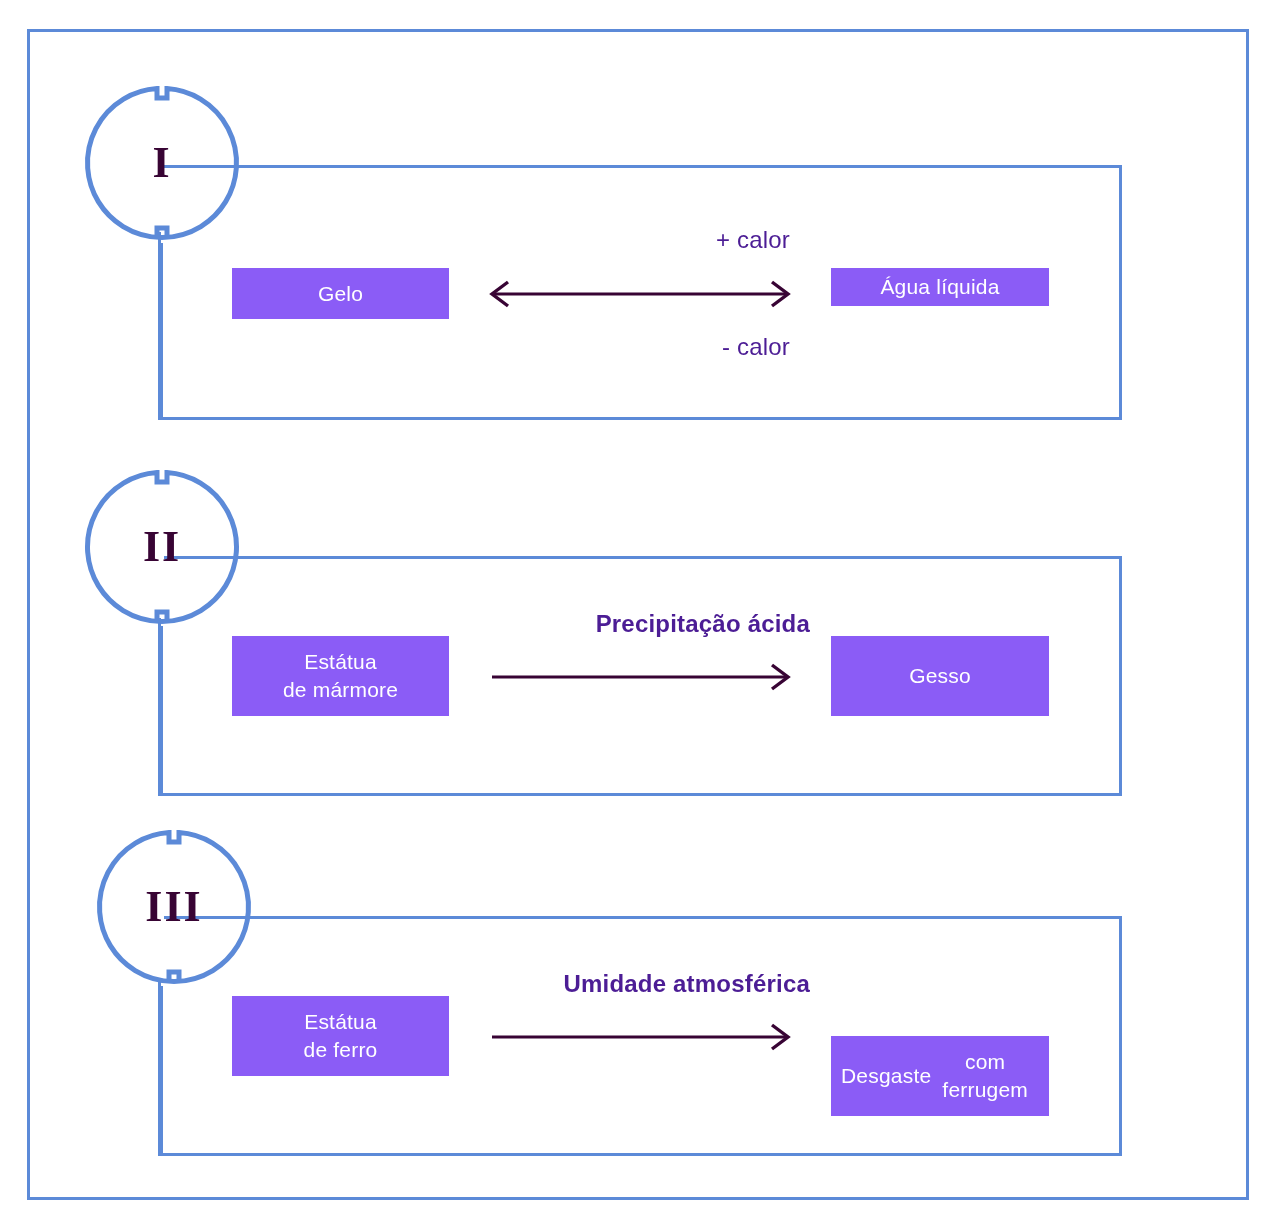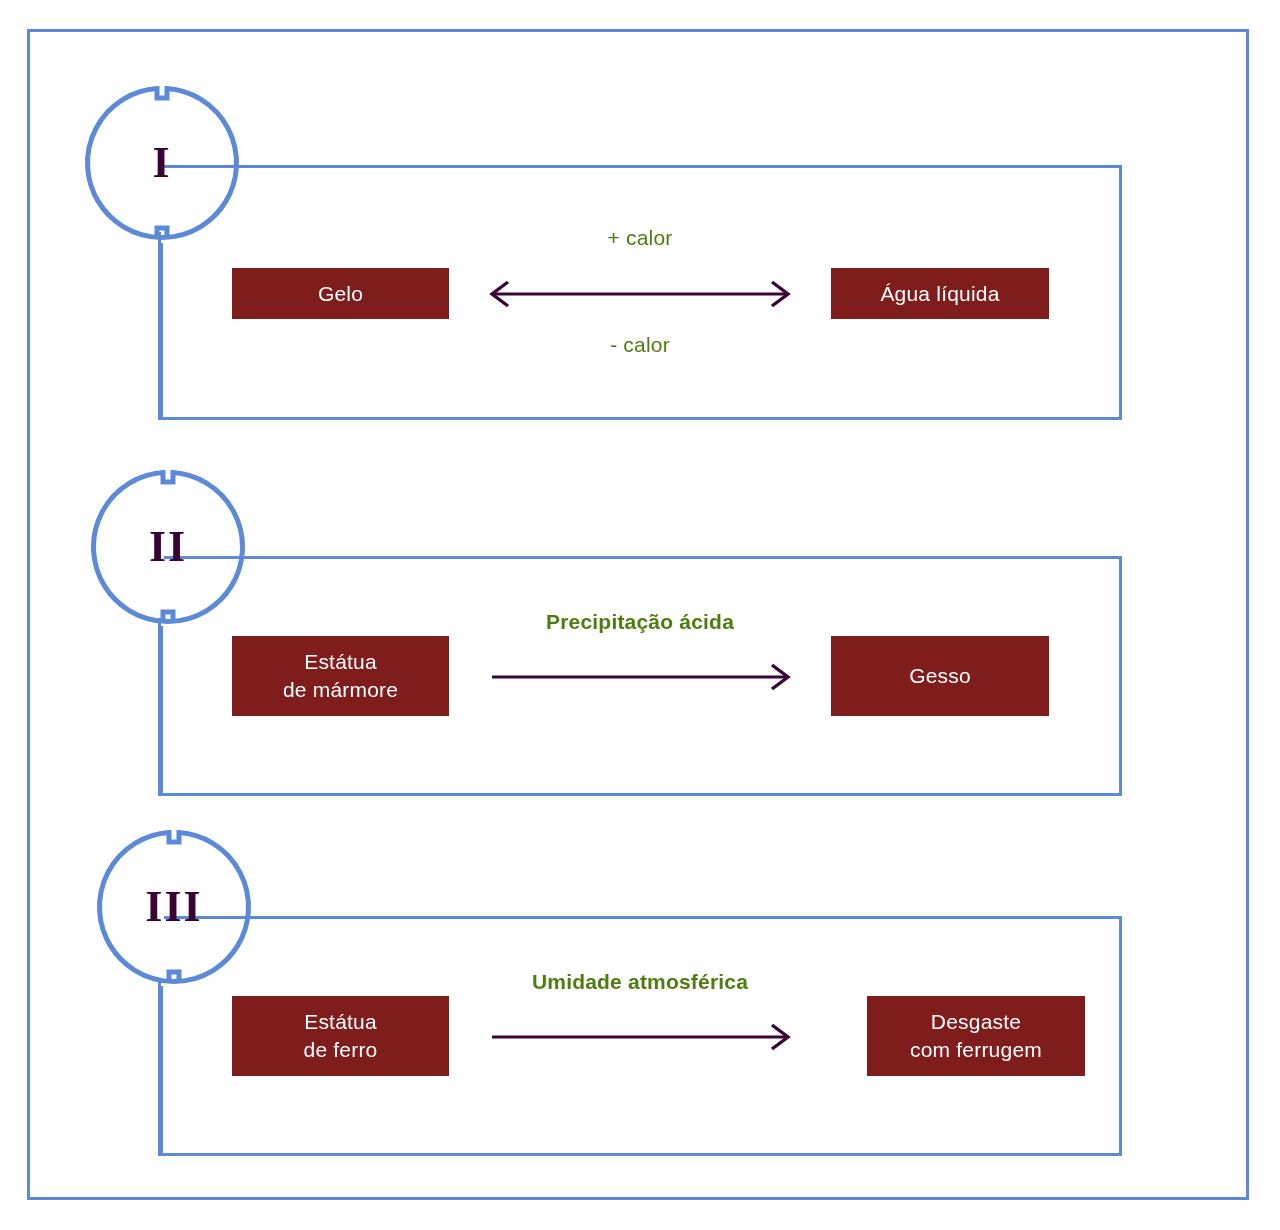--- a/index.html
+++ b/index.html
@@ -67,41 +67,41 @@
     font-weight: bold;
     font-size: 44px;
     letter-spacing: 2px;
     line-height: 1;
     user-select: none;
   }
   
   .term-box {
     position: absolute;
     box-sizing: border-box;
-    background: #7f1d1d;
+    background: #8b5cf6;
     color: #ffffff;
     display: flex;
     align-items: center;
     justify-content: center;
     text-align: center;
     font-size: 21px;
     line-height: 1.33;
     padding: 6px 10px;
     letter-spacing: 0.2px;
   }
   .term-box .tb-line { display: block; }
   
   .arrow-svg {
     position: absolute;
   }
   .caption {
     position: absolute;
-    color: #4d7c0f;
-    font-size: 21px;
-    text-align: center;
+    color: #4c1d95;
+    font-size: 24px;
+    text-align: right;
     white-space: nowrap;
     letter-spacing: 0.2px;
   }
 </style>
 </head>
 <body>
 
 <div id="stage">
 
   <div class="outer-frame"></div>
@@ -124,42 +124,42 @@
         <path d="M 72 151.4
                  L 72 142 L 82 142 L 82 151.4" fill="none" stroke="#5c8ad8" stroke-width="5" stroke-linejoin="miter"></path>
       </svg>
       <div class="badge-label">I</div>
     </div>
 
     <div class="term-box" style="left:232px; top:268px; width:217px; height:51px;">
       <span class="tb-line">Gelo</span>
     </div>
 
-    <div class="term-box" style="left:831px; top:268px; width:218px; height:51px;">
+    <div class="term-box" style="left:831px; top:268px; width:218px; height:38px;">
       <span class="tb-line">Água líquida</span>
     </div>
 
     <svg class="arrow-svg" style="left:484px; top:278px;" width="312" height="32" viewBox="0 0 312 32">
       <line x1="10" y1="16" x2="302" y2="16" stroke="#380434" stroke-width="3"></line>
       <polyline points="24,4 8,16 24,28" fill="none" stroke="#380434" stroke-width="3.4" stroke-linecap="butt" stroke-linejoin="miter"></polyline>
       <polyline points="288,4 304,16 288,28" fill="none" stroke="#380434" stroke-width="3.4" stroke-linecap="butt" stroke-linejoin="miter"></polyline>
     </svg>
 
     <div class="caption" style="left:490px; top:226px; width:300px;">+ calor</div>
 
     <div class="caption" style="left:490px; top:333px; width:300px;">- calor</div>
   </div>
 
   <div class="section">
 
     <div class="panel" style="left:160px; top:556px; width:962px; height:240px;"></div>
     <div style="position:absolute;left:158px;top:554px;width:6px;height:72px;background:#ffffff;"></div>
     <div style="position:absolute;left:158px;top:618px;width:3px;height:178px;background:#5c8ad8;"></div>
 
-    <div class="badge" style="left:91px; top:470px;">
+    <div class="badge" style="left:85px; top:470px;">
       <svg viewBox="0 0 154 154" aria-hidden="true">
         <path d="M 82 2.6
                  A 74.5 74.5 0 1 1 72 2.6
                  L 72 12 L 82 12 Z" fill="none" stroke="#5c8ad8" stroke-width="5" stroke-linejoin="miter"></path>
         <path d="M 72 151.4
                  L 72 142 L 82 142 L 82 151.4" fill="none" stroke="#5c8ad8" stroke-width="5" stroke-linejoin="miter"></path>
       </svg>
       <div class="badge-label">II</div>
     </div>
 
@@ -195,21 +195,21 @@
                  L 72 142 L 82 142 L 82 151.4" fill="none" stroke="#5c8ad8" stroke-width="5" stroke-linejoin="miter"></path>
       </svg>
       <div class="badge-label">III</div>
     </div>
 
     <div class="term-box" style="left:232px; top:996px; width:217px; height:80px; flex-direction:column;">
       <span class="tb-line">Estátua</span>
       <span class="tb-line">de ferro</span>
     </div>
 
-    <div class="term-box" style="left:831px; top:996px; width:218px; height:80px; flex-direction:column;margin-left:36px;">
+    <div class="term-box" style="left:831px; top:1036px; width:218px; height:80px; flex-direction:row;">
       <span class="tb-line">Desgaste</span>
       <span class="tb-line">com ferrugem</span>
     </div>
 
     <svg class="arrow-svg" style="left:484px; top:1021px;" width="312" height="32" viewBox="0 0 312 32">
       <line x1="8" y1="16" x2="302" y2="16" stroke="#380434" stroke-width="3"></line>
       <polyline points="288,4 304,16 288,28" fill="none" stroke="#380434" stroke-width="3.4" stroke-linecap="butt" stroke-linejoin="miter"></polyline>
     </svg>
 
     <div class="caption" style="left:470px; top:970px; width:340px;font-weight:bold;">Umidade atmosférica</div>

